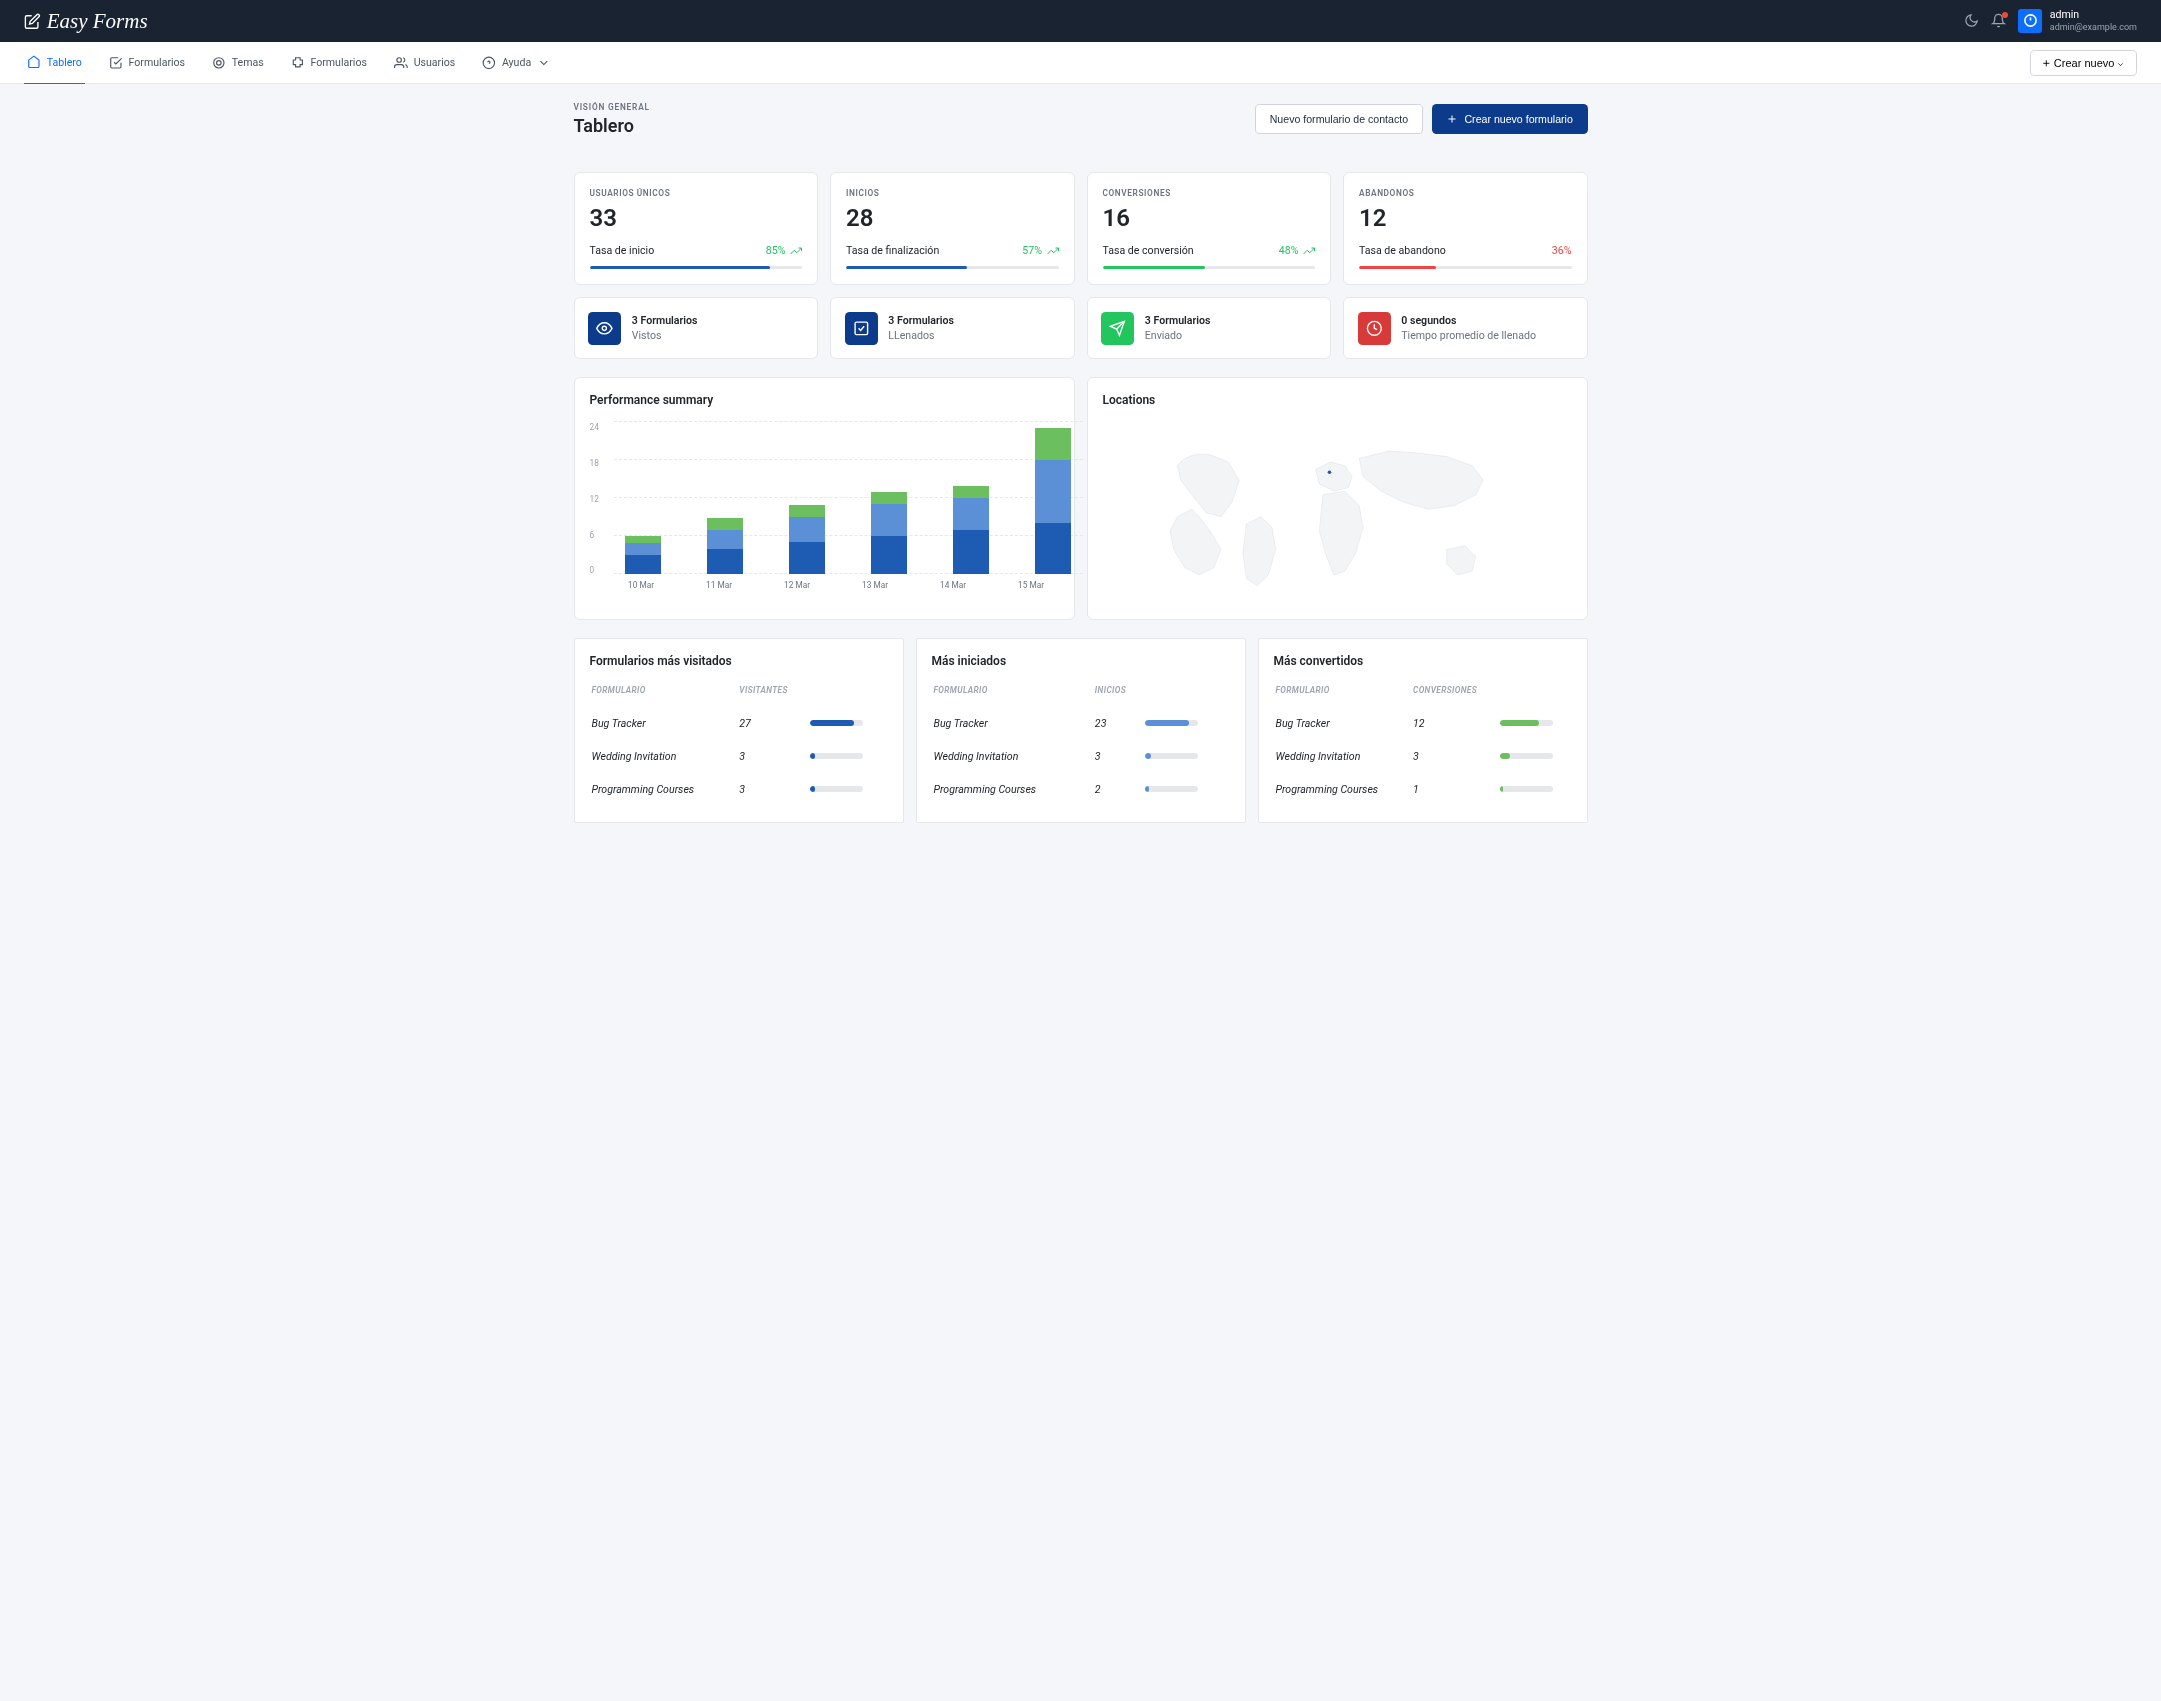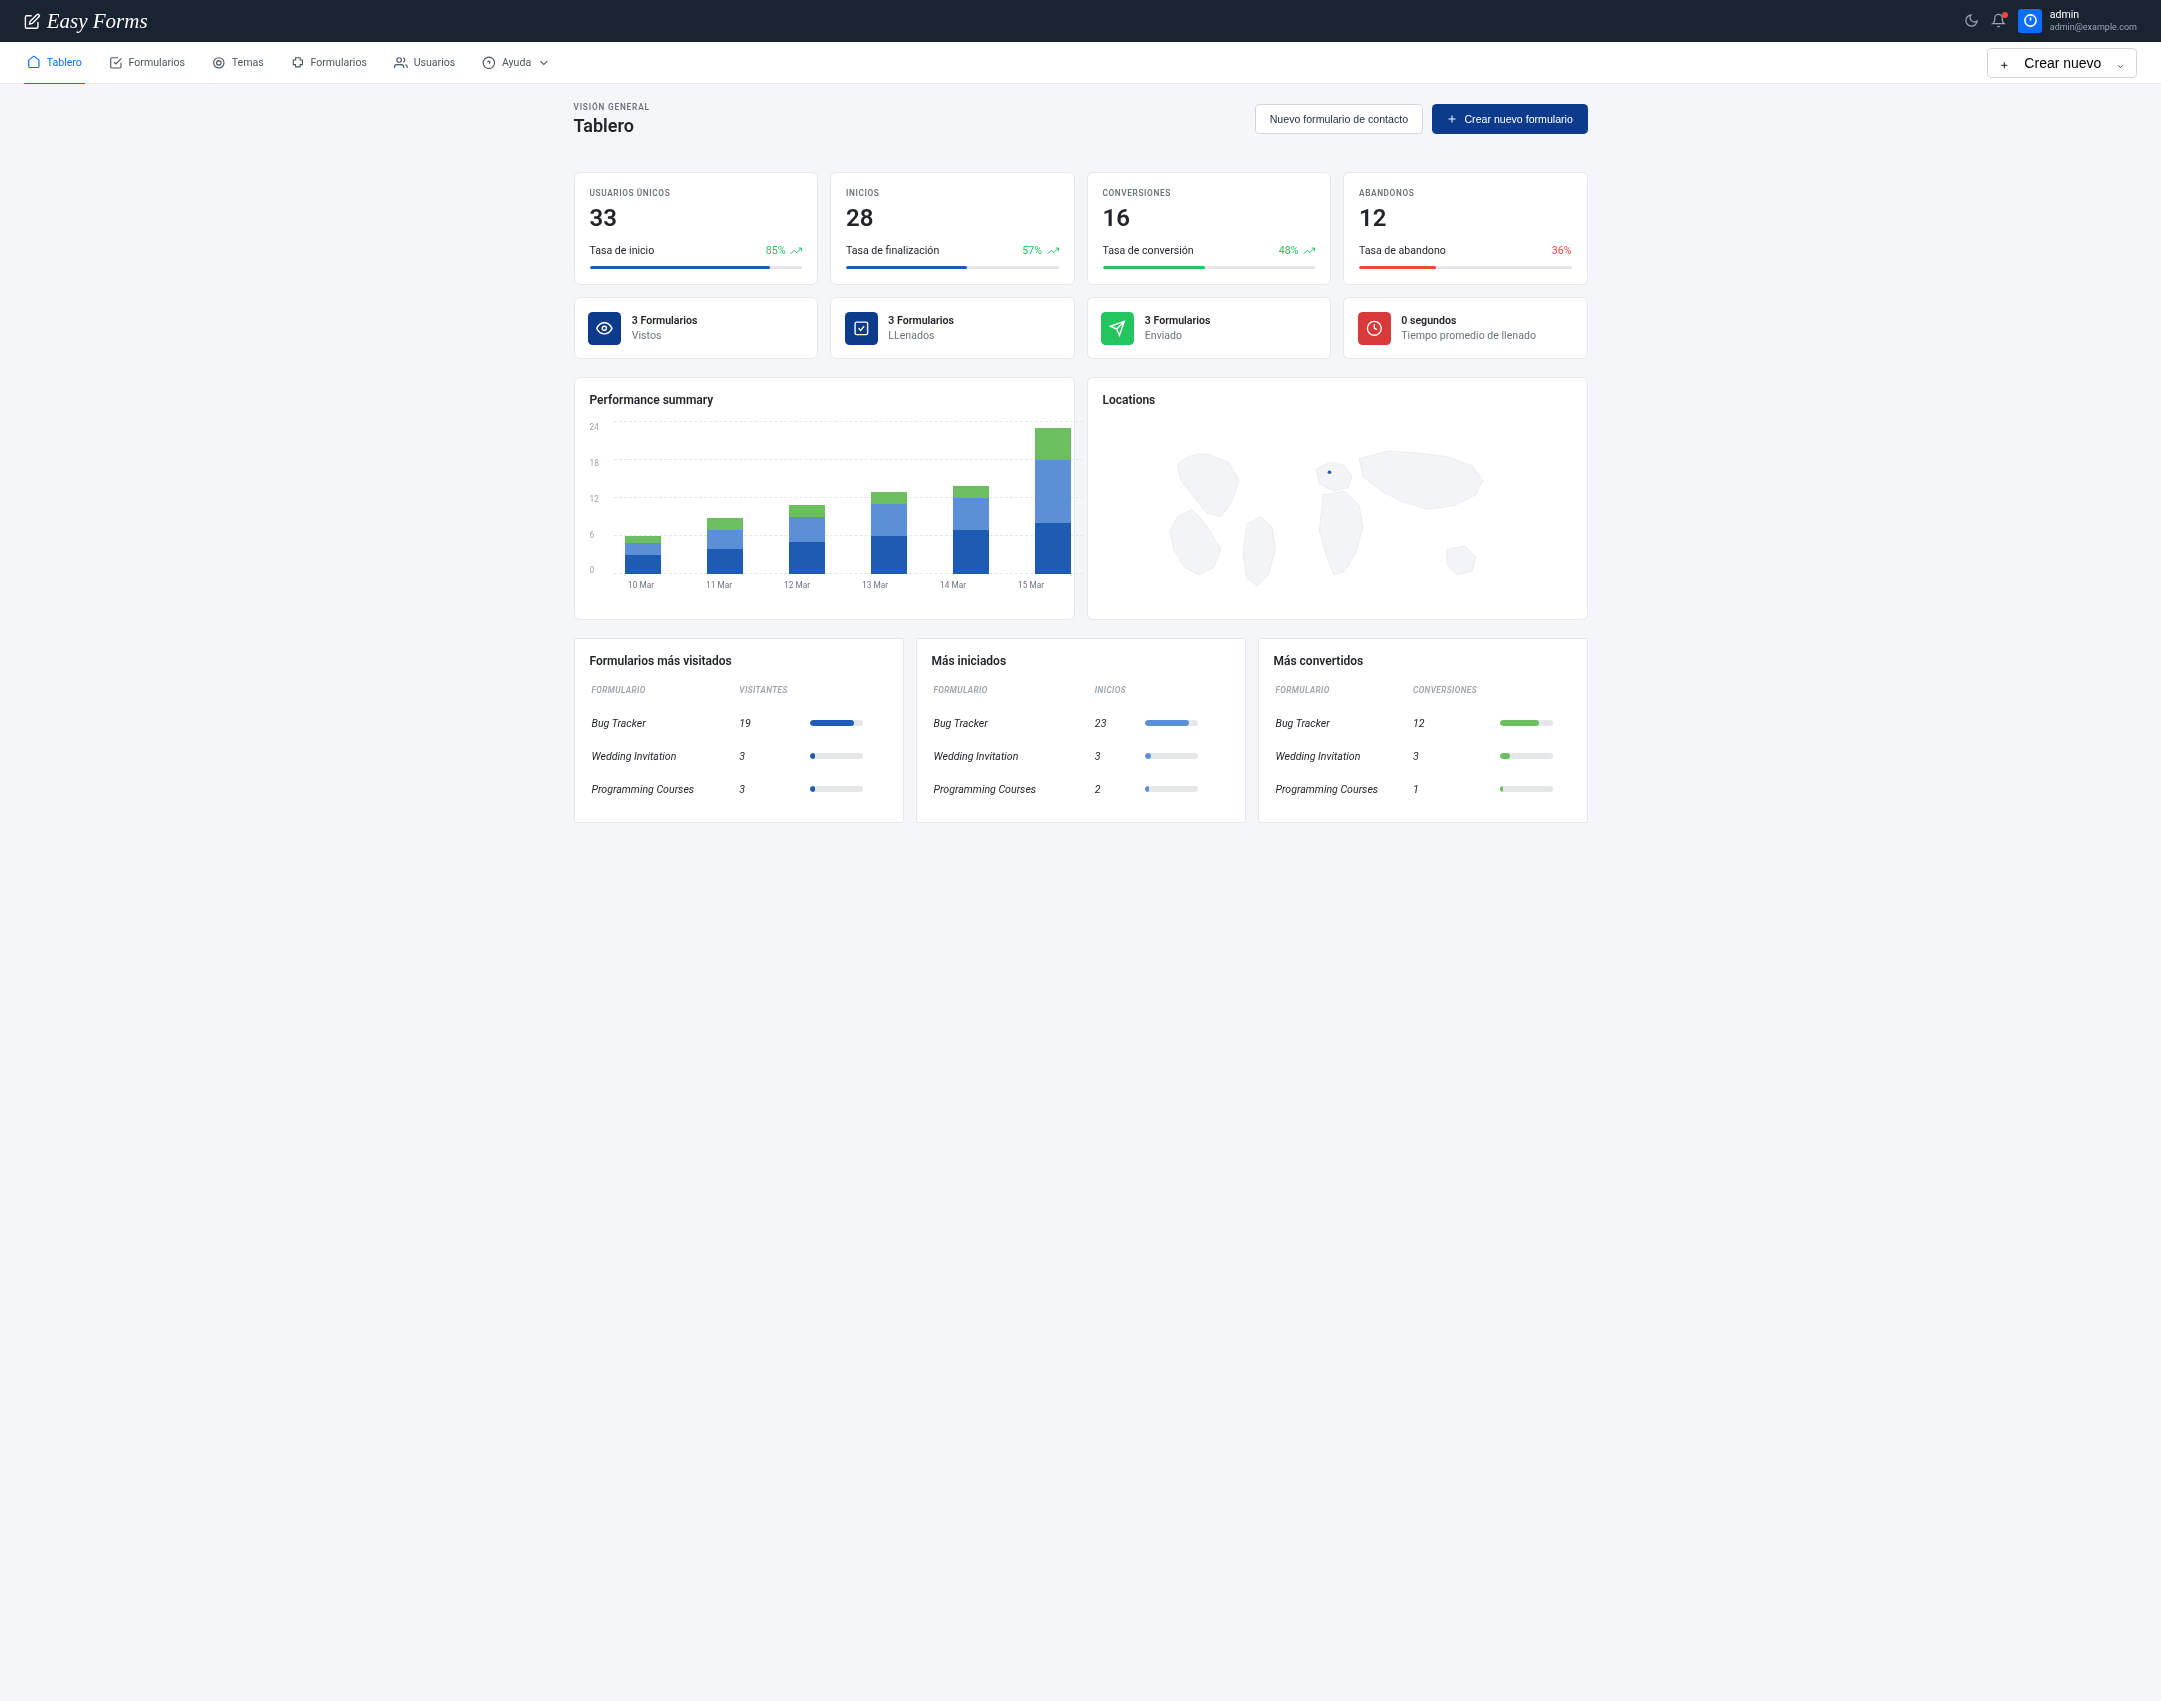--- a/index.html
+++ b/index.html
@@ -17,21 +17,21 @@
 .user-info { display: flex; flex-direction: column; line-height: 1.3; }
 .user-name { font-size: 10.6px; color: #fff; }
 .user-email { font-size: 9px; color: #9ba3af; }
 
 
 .navbar { background: #fff; border-bottom: 0.8px solid #e5e7eb; display: flex; align-items: center; justify-content: space-between; padding: 0 24px; height: 42px; }
 .nav-items { display: flex; gap: 21px; }
 .nav-item { display: flex; align-items: center; gap: 6px; color: #4b5563; cursor: pointer; height: 42px; padding: 0 3px; }
 .nav-item.active { color: #0d6efd; border-bottom: 1.5px solid #0d6efd; }
 .nav-item svg { width: 13.7px; height: 13.7px; }
-.create-new { border: 0.8px solid #d1d5db; border-radius: 4.6px; padding: 6px 10.6px; display: flex; align-items: flex-end; gap: 15px; cursor: pointer; background: #fff; font-size: 14px; }
+.create-new { border: 0.8px solid #d1d5db; border-radius: 4.6px; padding: 6px 10.6px; display: flex; align-items: flex-end; gap: 2px; cursor: pointer; background: #fff; font-size: 11px; }
 
 
 .page { padding: 18px 24px; max-width: 1062px; margin: 0 auto; }
 .page-head { display: flex; justify-content: space-between; align-items: center; margin-bottom: 36px; }
 .overline { font-size: 8.3px; letter-spacing: 0.8px; color: #6b7280; font-weight: 600; }
 .page-title { font-size: 18px; font-weight: 600; margin-top: 3px; }
 .page-actions { display: flex; gap: 9px; }
 .btn { border-radius: 4.6px; padding: 7.6px 13.7px; font-size: 10.6px; cursor: pointer; border: 0.8px solid transparent; display: inline-flex; align-items: center; gap: 6px; }
 .btn-outline { background: #fff; border-color: #d1d5db; color: #1f2937; }
 .btn-primary { background: #0d3b8c; color: #fff; }
@@ -414,21 +414,21 @@
       <thead>
             <tr>
               <th>FORMULARIO</th>
               <th>VISITANTES</th>
               <th></th>
             </tr>
           </thead>
       <tbody>
             <tr>
       <td>Bug Tracker</td>
-      <td>19</td>
+      <td>27</td>
       <td>
                 <div class="mini-bar">
                   <div class="mini-bar-fill" style="width:82%;background:#1e5cb3"></div>
                 </div>
               </td>
     </tr>
             <tr>
       <td>Wedding Invitation</td>
       <td>3</td>
       <td>

